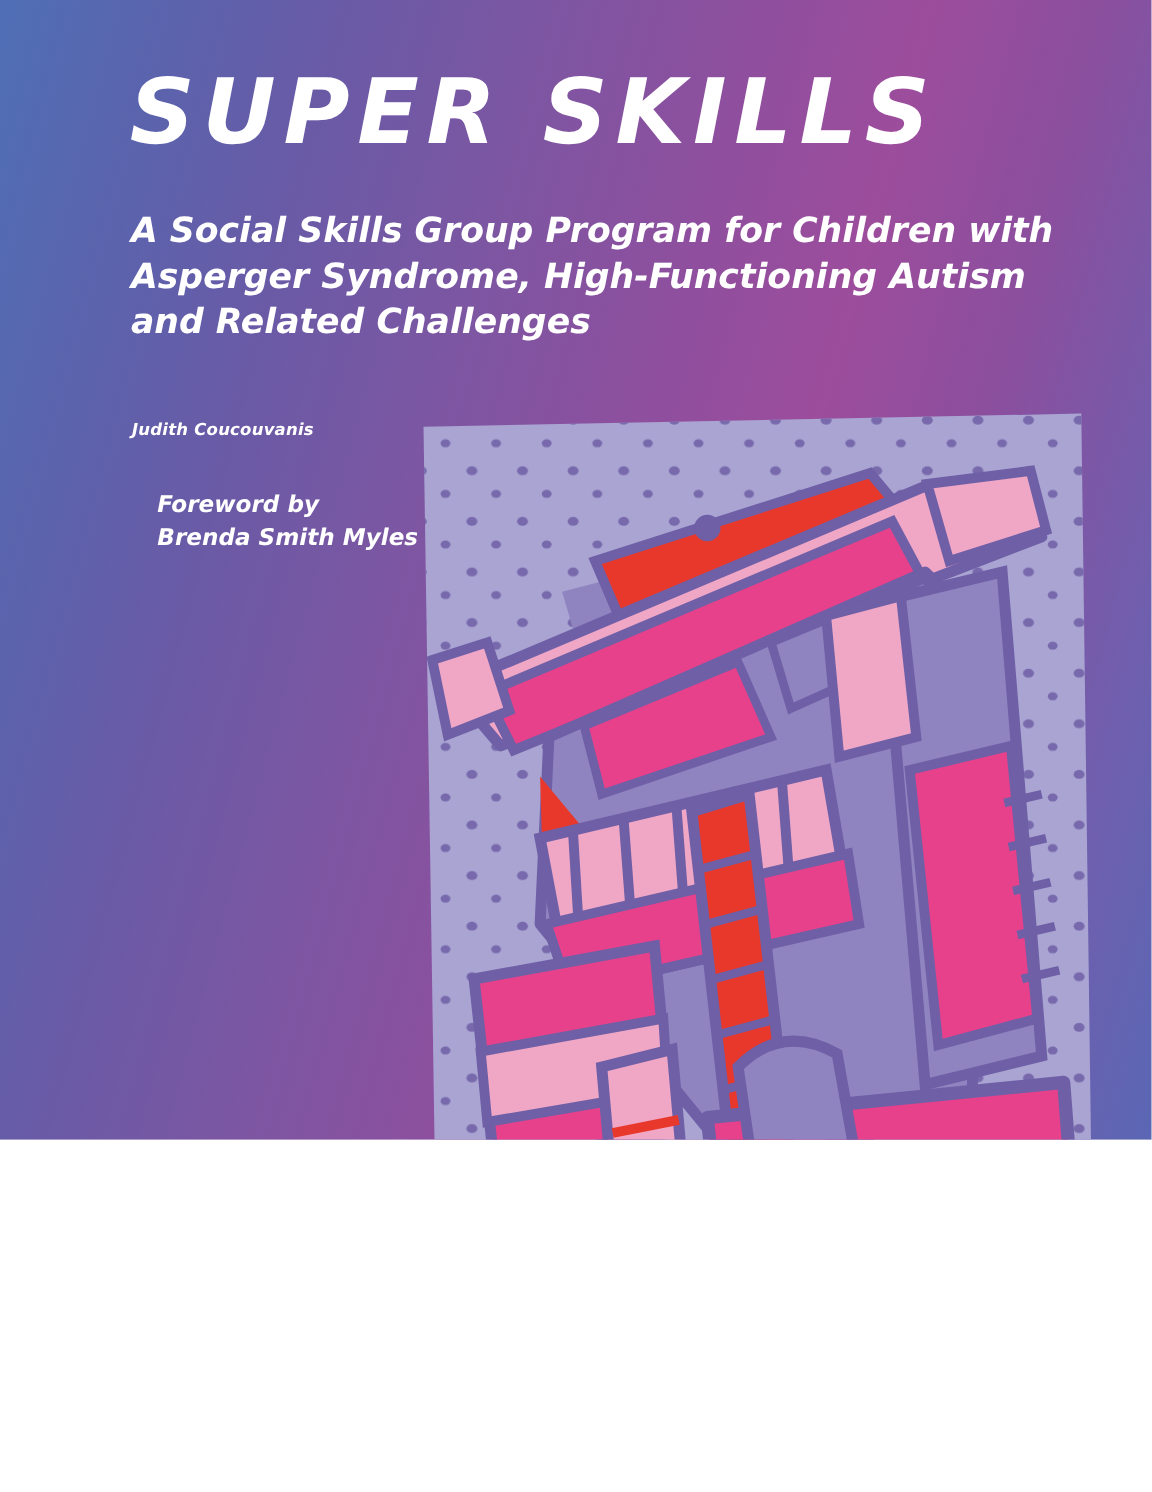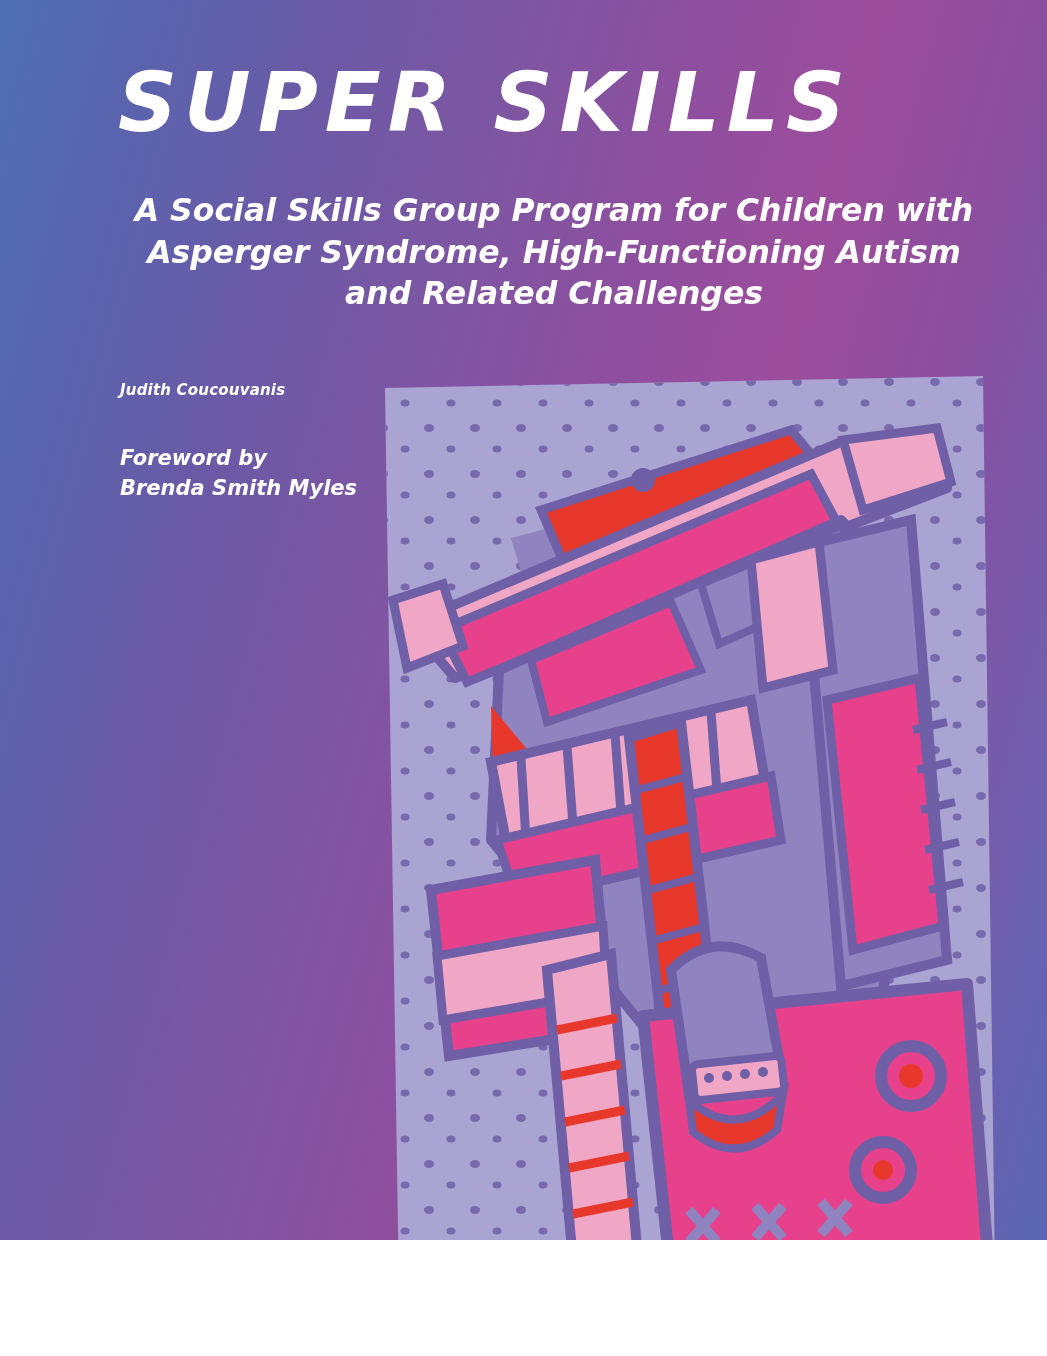--- a/index.html
+++ b/index.html
@@ -9,21 +9,21 @@
   body {
     width: 1047px;
     height: 1356px;
     overflow: hidden;
     font-family: "Liberation Sans", sans-serif;
   }
 
   .cover {
     position: relative;
     width: 1047px;
-    height: 1240px;
+    height: 1036px;
     background: linear-gradient(105deg,
         #4f6fb5 0%,
         #5b63ad 12%,
         #6a5aa6 24%,
         #7d56a2 38%,
         #8e4f9e 52%,
         #9c4d9c 64%,
         #8a4f9e 76%,
         #6f5fae 90%,
         #5a67b4 100%);
@@ -51,21 +51,20 @@
     left: 119px;
     top: 190px;
     width: 870px;
     color: #ffffff;
     font-family: "DejaVu Sans", sans-serif;
     font-weight: bold;
     font-style: italic;
     font-size: 31.5px;
     line-height: 1.32;
     letter-spacing: 0px;
-    text-align: center;
   }
 
   .author {
     position: absolute;
     left: 120px;
     top: 381px;
     color: #ffffff;
     font-family: "DejaVu Sans", sans-serif;
     font-weight: bold;
     font-style: italic;
@@ -103,21 +102,21 @@
 <body>
 
 <div class="cover">
 
   <div class="title">SUPER SKILLS</div>
 
   <div class="subtitle">A Social Skills Group Program for Children with Asperger Syndrome, High-Functioning Autism and Related Challenges</div>
 
   <div class="author">Judith Coucouvanis</div>
 
-  <div class="foreword" style="white-space: pre-line;">Foreword by
+  <div class="foreword" style="white-space: pre-line; margin-left: 23px;">Foreword by
 Brenda Smith Myles</div>
 
   <div class="artwork">
     <svg viewBox="0 0 630 930" xmlns="http://www.w3.org/2000/svg" aria-hidden="true">
       <defs>
         <pattern id="dots" x="0" y="0" width="46" height="46" patternUnits="userSpaceOnUse">
           <ellipse cx="12" cy="12" rx="5" ry="4" fill="#6f5fa6"></ellipse>
           <ellipse cx="34" cy="33" rx="4.5" ry="3.6" fill="#6f5fa6"></ellipse>
         </pattern>
         <clipPath id="panelClip">

